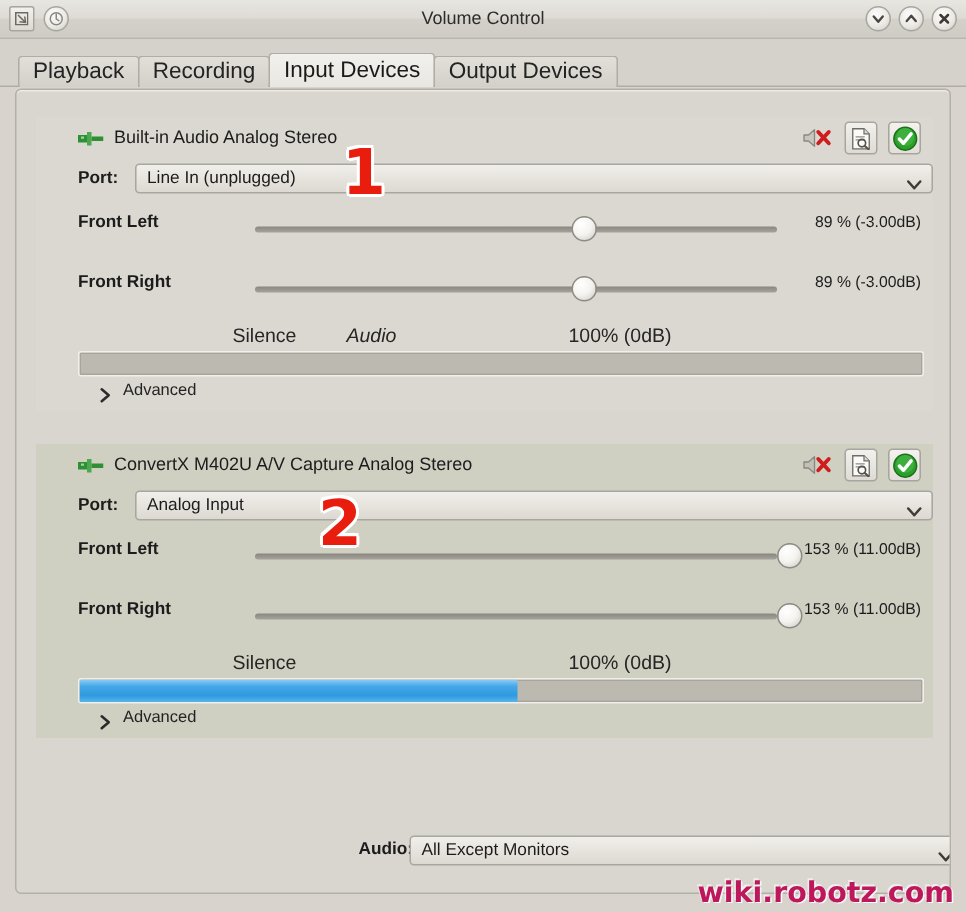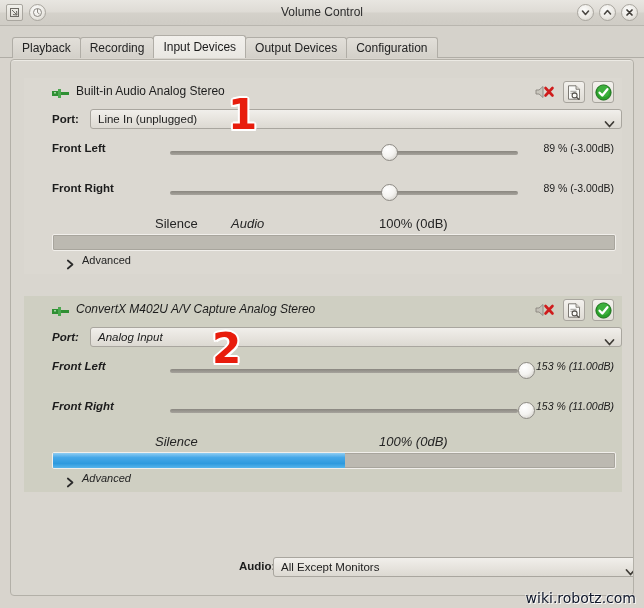--- a/index.html
+++ b/index.html
@@ -51,21 +51,21 @@
     background: #d5d2cb;
   }
   .tabs {
     position: absolute; left: 12px; bottom: 0;
     display: flex; align-items: flex-end;
   }
   .tab {
     position: relative;
     height: 20px; padding: 0 9px;
     line-height: 20px;
-    font-size: 12px; color: #232323;
+    font-size: 15px; color: #232323;
     background: linear-gradient(to bottom, #e2dfd9 0%, #d3d0c9 100%);
     border: 1px solid #b0ada6;
     border-bottom: none;
     border-top-left-radius: 3px; border-top-right-radius: 3px;
     margin-right: -1px;
     cursor: pointer;
     white-space: nowrap;
   }
   .tab.active {
     background: linear-gradient(to bottom, #f2f0ec 0%, #e9e7e2 100%);
@@ -94,21 +94,21 @@
     width: 620px; height: 480px;
   }
 
   
   .device {
     position: absolute; left: 12px;
     width: 598px;
     box-sizing: border-box;
   }
   .device.d1 { top: 10px; height: 196px; background: #dbd8d1; }
-  .device.d2 { top: 228px; height: 196px; background: #cfcfc2; font-style: italic; }
+  .device.d2 { top: 228px; height: 196px; background: #cfcfc2; }
 
   .dev-head {
     position: relative; height: 30px;
   }
   .dev-icon {
     position: absolute; left: 28px; top: 8px;
     width: 17px; height: 13px;
   }
   .dev-name {
     position: absolute; left: 52px; top: 6px;
@@ -219,22 +219,22 @@
   }
   .show-label {
     position: absolute; left: 228px; top: 5px;
     font-size: 11.5px; font-weight: bold; color: #1c1c1c;
   }
   .show-combo { left: 262px; width: 370px; top: 2px; }
 
   
   .watermark {
     position: absolute; right: 8px; bottom: 2px;
-    font-size: 14px; font-weight: normal;
-    color: #0f172a;
+    font-size: 19px; font-weight: bold;
+    color: #be185d;
     letter-spacing: 0px;
     text-shadow: 1px 1px 0 rgba(255,255,255,0.85), -1px -1px 0 rgba(255,255,255,0.6);
     font-family: "DejaVu Sans", sans-serif;
   }
 
   
   .annot {
     position: absolute;
     font-size: 42px; font-weight: bold; color: #e81d0d;
     font-family: "DejaVu Sans", sans-serif;
@@ -289,21 +289,20 @@
     </div>
   </div>
 
   <div class="tabstrip">
     <div class="tabline"></div>
     <div class="tabs">
       <div class="tab">Playback</div>
       <div class="tab">Recording</div>
       <div class="tab active">Input Devices</div>
       <div class="tab">Output Devices</div>
-      <div class="tab">Configuration</div>
     </div>
   </div>
 
   <div class="frame">
     <div class="scroll-area">
 
       <div class="device d1">
 
         <div class="dev-head">
           <span class="dev-icon">

